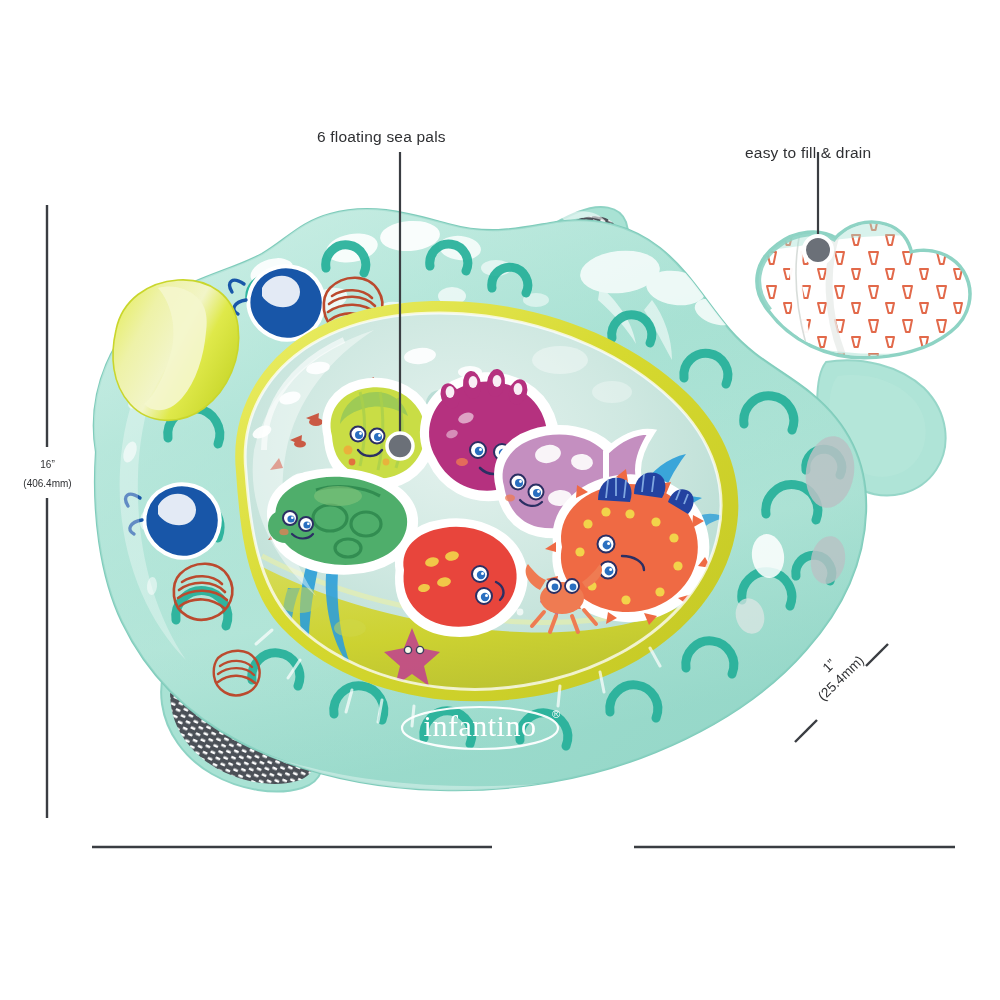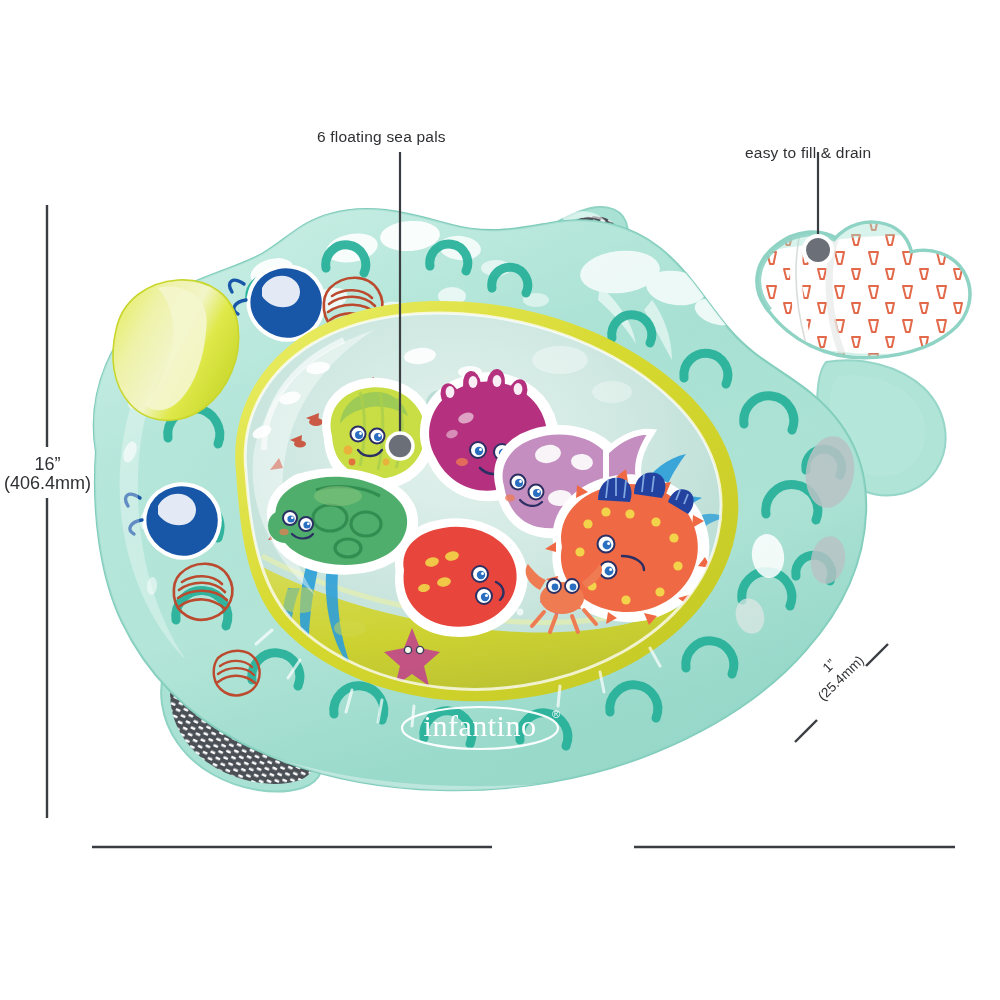--- a/index.html
+++ b/index.html
@@ -20,21 +20,21 @@
     color:#2f3033;
     letter-spacing:0.2px;
     white-space:nowrap;
   }
   #callout-pals{left:317px;top:128px;}
   #callout-fill{left:745px;top:144px;}
 
   .dim-label{
     position:absolute;
     font-family:"Liberation Sans", sans-serif;
-    font-size:18px;
+    font-size:10px;
     color:#2f3033;
     text-align:center;
     line-height:19px;
     white-space:nowrap;
   }
   #dim-height{left:0px;top:455px;width:95px;}
   #dim-width{left:468px;top:829px;width:190px;}
   #dim-thickness{
     left:760px;top:655px;width:150px;
     transform:rotate(-44deg);

